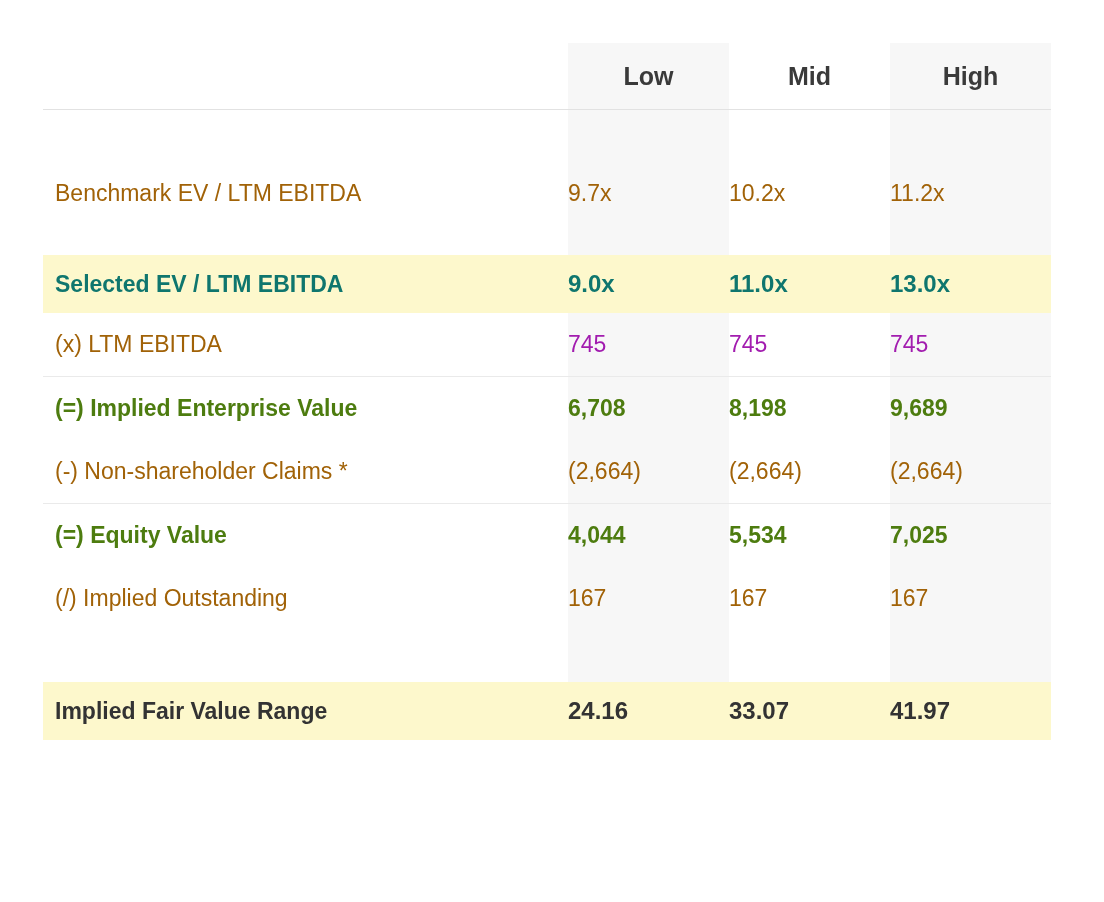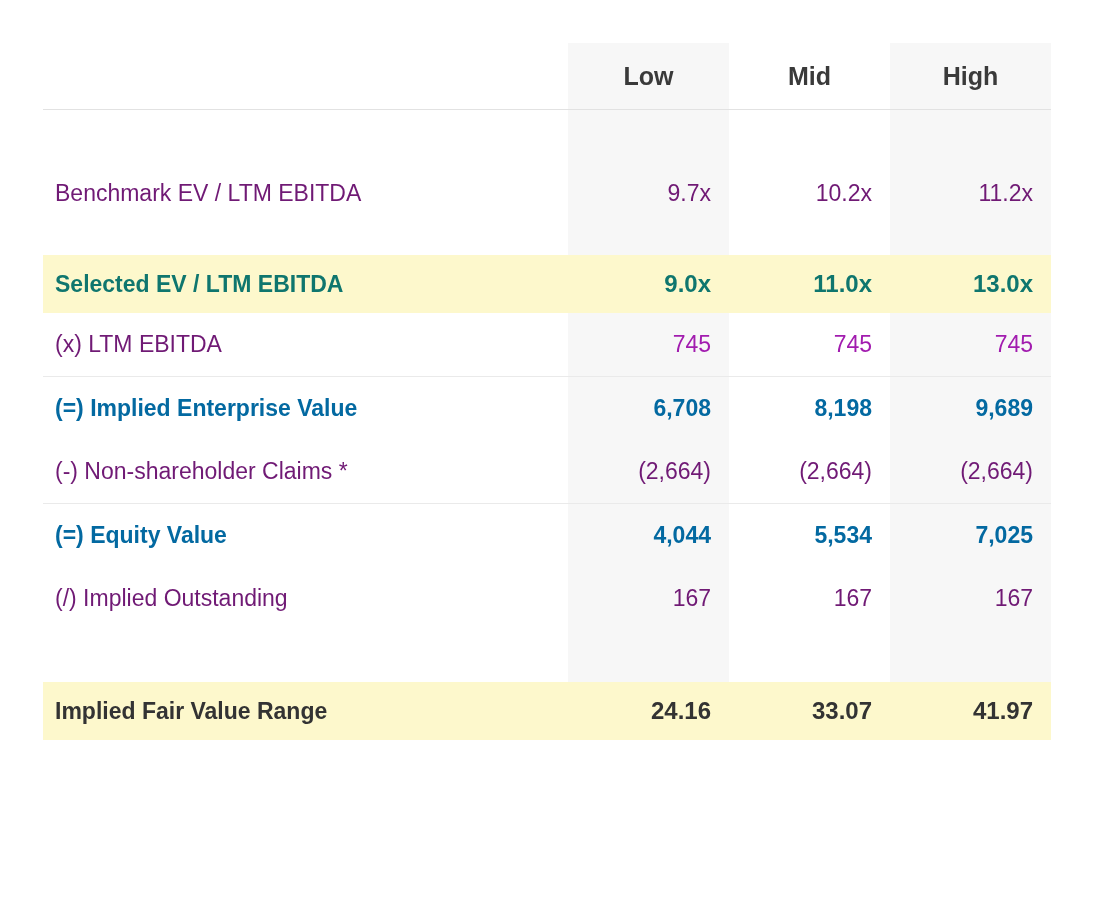--- a/index.html
+++ b/index.html
@@ -56,38 +56,38 @@
     border-bottom: 1px solid #e2e2e2;
   }
   tr.header-row th.label-head {
     border-bottom: 1px solid #e2e2e2;
   }
 
   
   tr.data-row td {
     height: 63px;
     font-size: 23px;
-    color: #701a75;
+    color: #a16207;
     font-weight: normal;
   }
   td.label-cell {
     text-align: left;
     padding-left: 12px !important;
   }
   td.num-cell {
-    text-align: right;
+    text-align: left;
     padding-right: 18px !important;
   }
 
   
   tr.spacer-row td { height: 30px; }
   tr.spacer-row.tall td { height: 52px; }
 
   
-  tr.bold-row td { font-weight: bold; color: #0369a1; }
+  tr.bold-row td { font-weight: bold; color: #4d7c0f; }
 
   
   tr.input-row td.num-cell { color: #a21caf; }
 
   
   tr.sep-top td { border-top: 1px solid #eaeaea; }
 
   
   tr.highlight-row td {
     background: #fdf8cc !important;

